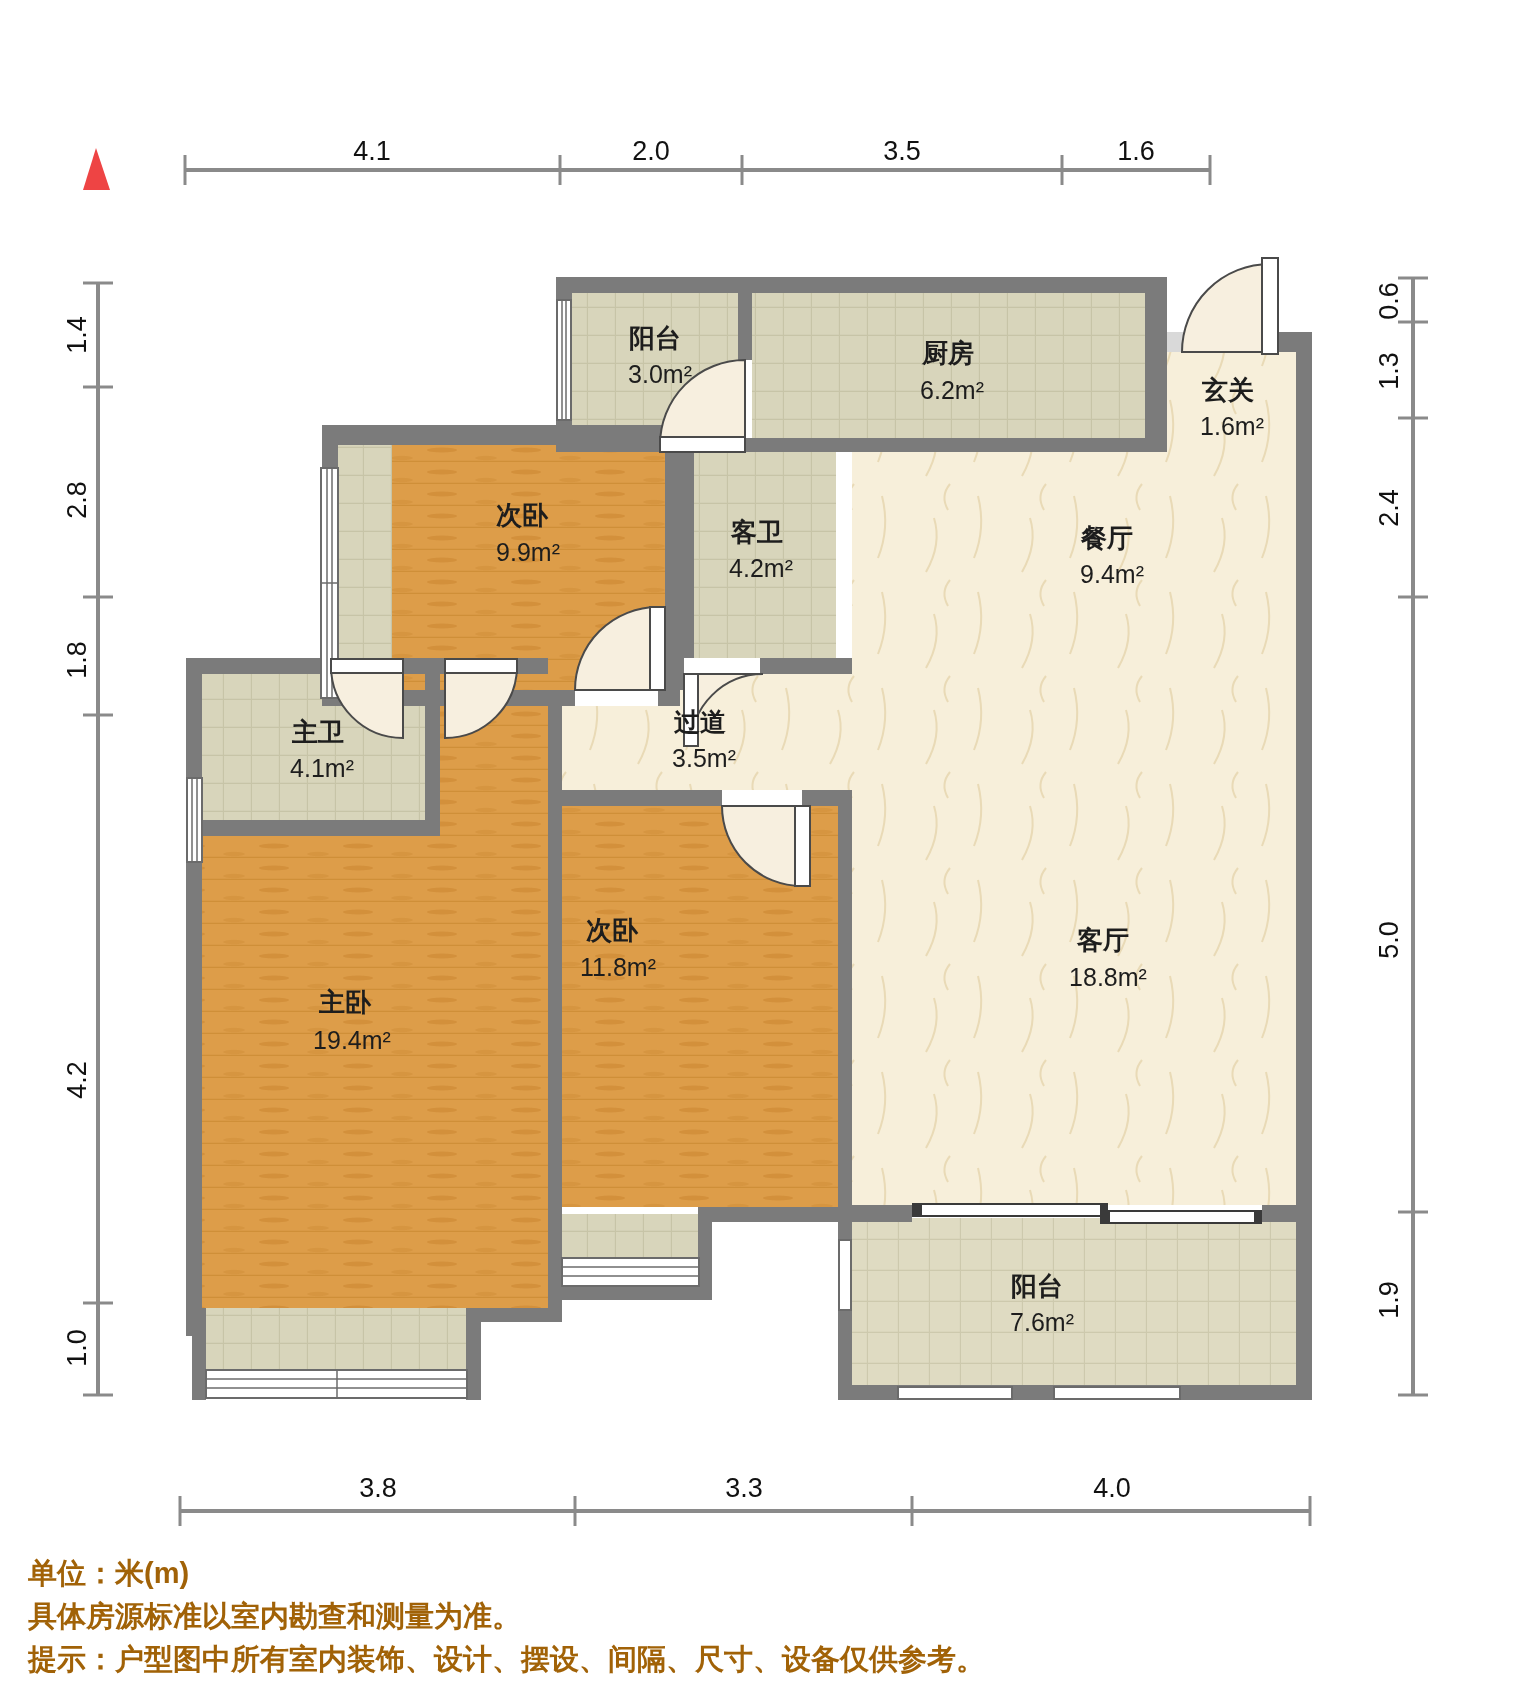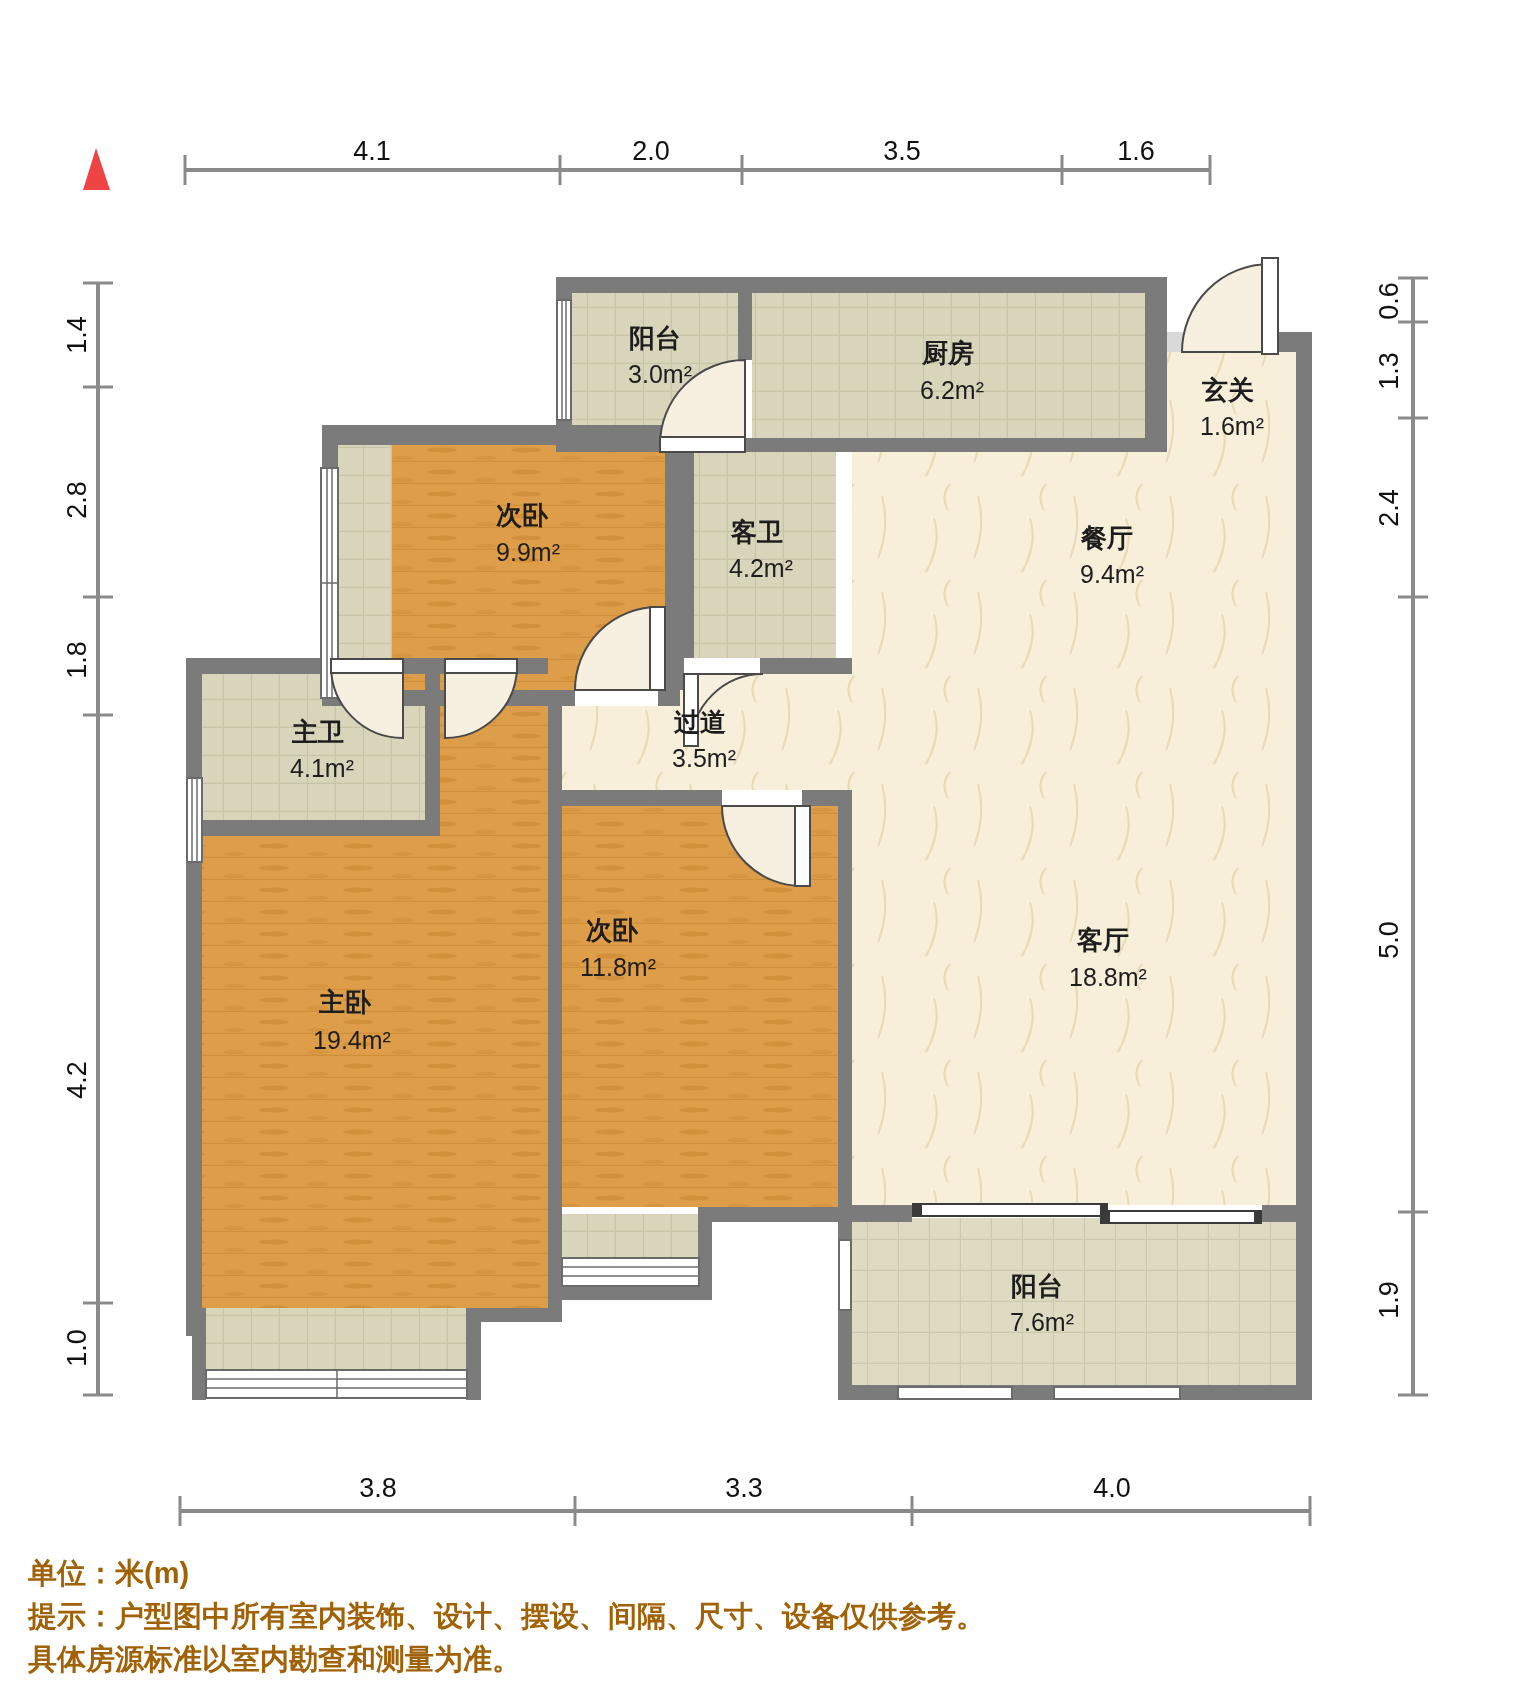--- a/index.html
+++ b/index.html
@@ -264,15 +264,15 @@
     <line class="dimtick" x1="1310" y1="1496" x2="1310" y2="1526"></line>
     <text class="dim" x="378" y="1497" text-anchor="middle">3.8</text>
     <text class="dim" x="744" y="1497" text-anchor="middle">3.3</text>
     <text class="dim" x="1112" y="1497" text-anchor="middle">4.0</text>
   </g>
 </svg>
 </div>
 
 <div class="footer">
   <div>单位：米(m)</div>
+  <div>具体房源标准以室内勘查和测量为准。</div>
   <div>提示：户型图中所有室内装饰、设计、摆设、间隔、尺寸、设备仅供参考。</div>
-  <div>具体房源标准以室内勘查和测量为准。</div>
 </div>
 
 </body></html>

